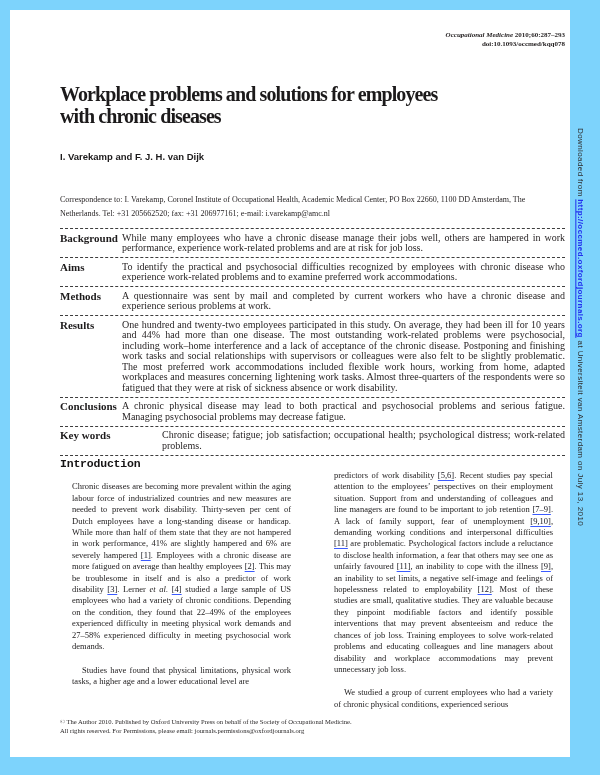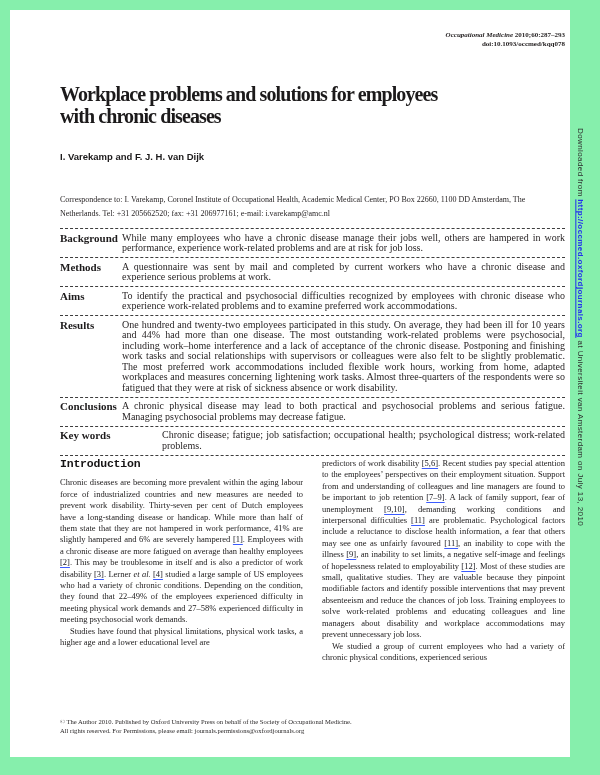--- a/index.html
+++ b/index.html
@@ -1,16 +1,16 @@
 <!DOCTYPE html>
 <html lang="en"><head>
 <meta charset="utf-8">
 <style>
   html,body{margin:0;padding:0;background:#000;}
-  .stage{position:relative;width:600px;height:775px;background:#86efac;overflow:hidden;
+  .stage{position:relative;width:600px;height:775px;background:#7dd3fc;overflow:hidden;
          font-family:"Liberation Serif",serif;}
   .page{position:absolute;left:10px;top:10px;width:560px;height:747px;background:#ffffff;}
 
   
   .journal-info{position:absolute;top:21px;right:5px;text-align:right;
     font-size:7px;line-height:9px;color:#231f20;font-weight:700;}
   .journal-info .jname{font-style:italic;}
 
   
   .title{position:absolute;left:50px;top:73px;width:500px;
@@ -32,21 +32,21 @@
   .ab-label{width:62px;flex:none;font-weight:700;font-size:11px;line-height:10.5px;color:#1d1b1c;}
   .ab-text{flex:1;font-size:10px;line-height:10.5px;text-align:justify;color:#231f20;hyphens:auto;}
 
   
   .col{position:absolute;top:448px;width:243px;font-size:8.5px;line-height:11.4px;
        text-align:justify;color:#1d1b1c;hyphens:auto;}
   .col-left{left:50px;}
   .col-right{left:312px;}
   .intro-heading{font-family:Liberation Mono, monospace;font-weight:800;
     font-size:11.5px;color:#151314;margin:0 0 8px 0;letter-spacing:-0.2px;}
-  .col p{margin:0;}
+  .col p{margin:12px;}
   .col p + p{text-indent:10px;}
   .cite{color:#15151c;text-decoration:underline;text-decoration-color:#3b5bff;
     text-decoration-thickness:1px;text-underline-offset:1.5px;}
 
   
   .footer{position:absolute;left:50px;top:708px;width:505px;
     font-size:6.6px;line-height:8.6px;color:#2a2728;}
 
   
   .side-strip{position:absolute;left:576px;top:128px;height:540px;
@@ -72,26 +72,26 @@
 
     <div class="authors">I. Varekamp and F. J. H. van Dijk</div>
     <div class="correspondence">Correspondence to: I. Varekamp, Coronel Institute of Occupational Health, Academic Medical Center, PO Box 22660, 1100 DD Amsterdam, The Netherlands. Tel: +31 205662520; fax: +31 206977161; e-mail: i.varekamp@amc.nl</div>
 
     <div class="abstract">
       <div class="ab-row">
         <div class="ab-label">Background</div>
         <div class="ab-text">While many employees who have a chronic disease manage their jobs well, others are hampered in work performance, experience work-related problems and are at risk for job loss.</div>
       </div>
       <div class="ab-row">
+        <div class="ab-label">Aims</div>
+        <div class="ab-text">To identify the practical and psychosocial difficulties recognized by employees with chronic disease who experience work-related problems and to examine preferred work accommodations.</div>
+      </div>
+      <div class="ab-row">
         <div class="ab-label">Methods</div>
         <div class="ab-text">A questionnaire was sent by mail and completed by current workers who have a chronic disease and experience serious problems at work.</div>
-      </div>
-      <div class="ab-row">
-        <div class="ab-label">Aims</div>
-        <div class="ab-text">To identify the practical and psychosocial difficulties recognized by employees with chronic disease who experience work-related problems and to examine preferred work accommodations.</div>
       </div>
       <div class="ab-row">
         <div class="ab-label">Results</div>
         <div class="ab-text">One hundred and twenty-two employees participated in this study. On average, they had been ill for 10 years and 44% had more than one disease. The most outstanding work-related problems were psychosocial, including work–home interference and a lack of acceptance of the chronic disease. Postponing and finishing work tasks and social relationships with supervisors or colleagues were also felt to be slightly problematic. The most preferred work accommodations included flexible work hours, working from home, adapted workplaces and measures concerning lightening work tasks. Almost three-quarters of the respondents were so fatigued that they were at risk of sickness absence or work disability.</div>
       </div>
       <div class="ab-row">
         <div class="ab-label">Conclusions</div>
         <div class="ab-text">A chronic physical disease may lead to both practical and psychosocial problems and serious fatigue. Managing psychosocial problems may decrease fatigue.</div>
       </div>
       <div class="ab-row">

